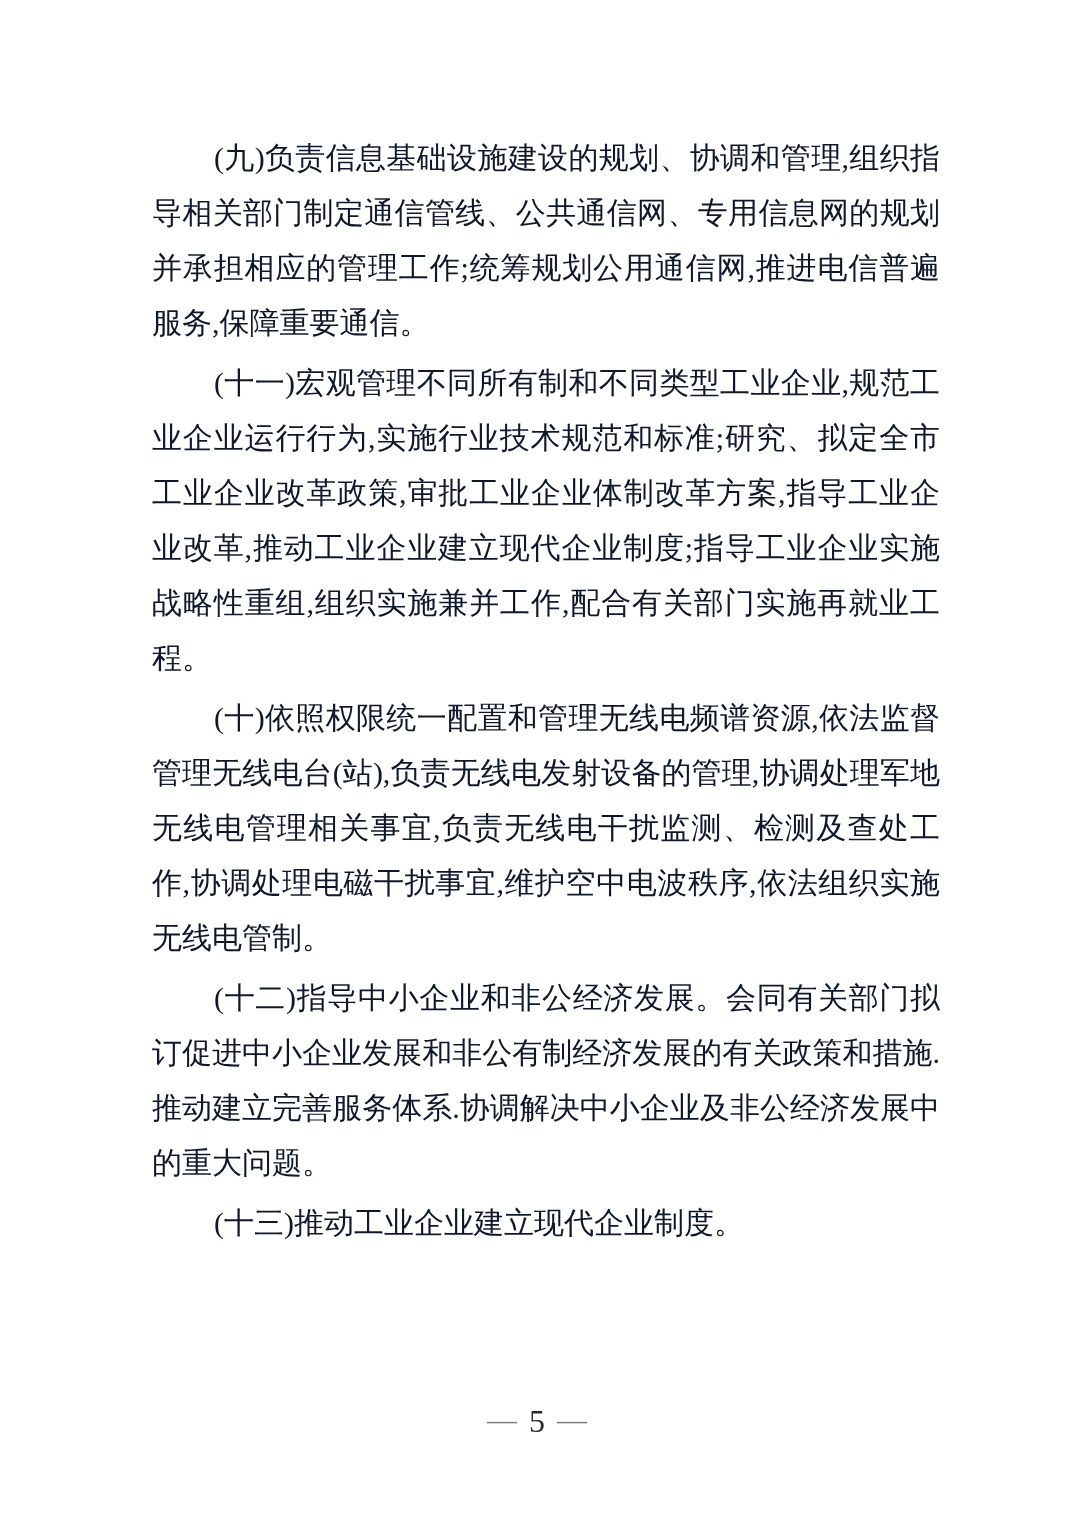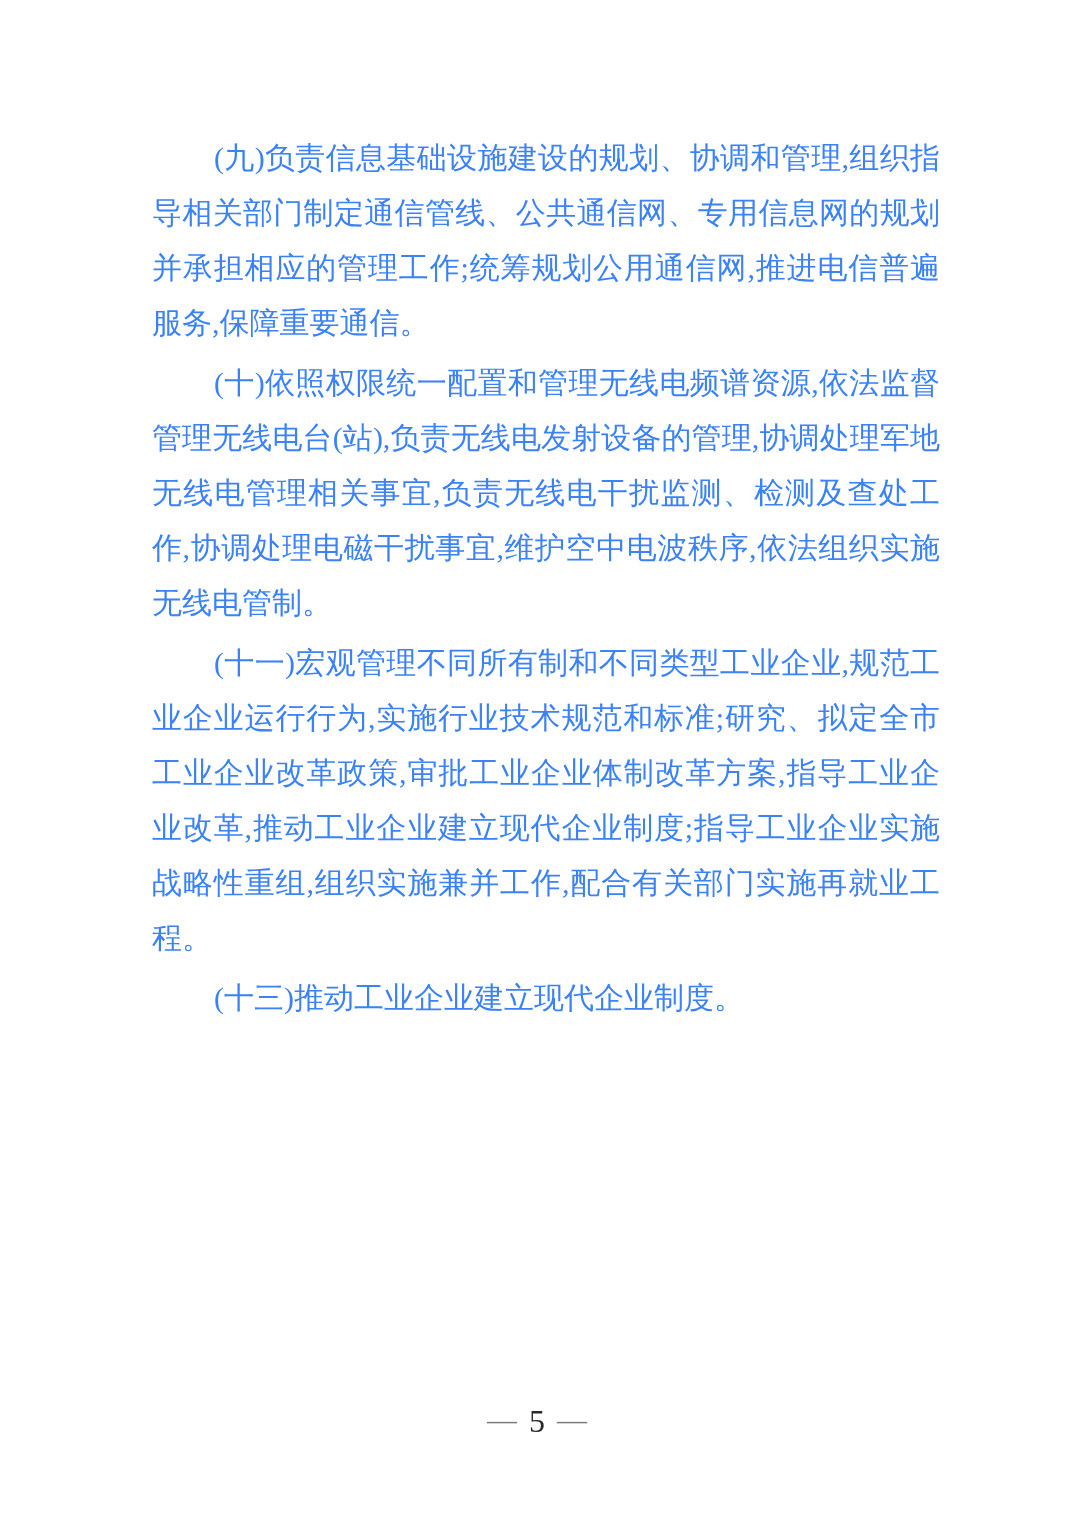--- a/index.html
+++ b/index.html
@@ -13,21 +13,21 @@
     height: 1520px;
     background: #ffffff;
     overflow: hidden;
     font-family: "Liberation Serif", "DejaVu Serif", serif;
   }
   .doc-body {
     position: absolute;
     left: 152px;
     top: 130px;
     width: 788px;
-    color: #3b82f6;
+    color: #0f172a;
     font-size: 30px;
     line-height: 55px;
     text-align: justify;
     text-justify: inter-character;
   }
   .doc-body p {
     margin: 0 0 5px 0;
     padding: 0;
     text-indent: 62px;
     
@@ -56,22 +56,23 @@
     color: #2a2a2a;
   }
 </style>
 </head>
 <body>
 
 <div class="page">
 
   <div class="doc-body">
     <p>(九)负责信息基础设施建设的规划、协调和管理,组织指导相关部门制定通信管线、公共通信网、专用信息网的规划并承担相应的管理工作;统筹规划公用通信网,推进电信普遍服务,保障重要通信。</p>
+    <p>(十一)宏观管理不同所有制和不同类型工业企业,规范工业企业运行行为,实施行业技术规范和标准;研究、拟定全市工业企业改革政策,审批工业企业体制改革方案,指导工业企业改革,推动工业企业建立现代企业制度;指导工业企业实施战略性重组,组织实施兼并工作,配合有关部门实施再就业工程。</p>
     <p>(十)依照权限统一配置和管理无线电频谱资源,依法监督管理无线电台(站),负责无线电发射设备的管理,协调处理军地无线电管理相关事宜,负责无线电干扰监测、检测及查处工作,协调处理电磁干扰事宜,维护空中电波秩序,依法组织实施无线电管制。</p>
-    <p>(十一)宏观管理不同所有制和不同类型工业企业,规范工业企业运行行为,实施行业技术规范和标准;研究、拟定全市工业企业改革政策,审批工业企业体制改革方案,指导工业企业改革,推动工业企业建立现代企业制度;指导工业企业实施战略性重组,组织实施兼并工作,配合有关部门实施再就业工程。</p>
+    <p>(十二)指导中小企业和非公经济发展。会同有关部门拟订促进中小企业发展和非公有制经济发展的有关政策和措施.推动建立完善服务体系.协调解决中小企业及非公经济发展中的重大问题。</p>
     <p>(十三)推动工业企业建立现代企业制度。</p>
   </div>
 
   <div class="page-footer">
     <span class="dash">—</span><span class="num">5</span><span class="dash">—</span>
   </div>
 
 </div>
 
 </body></html>

